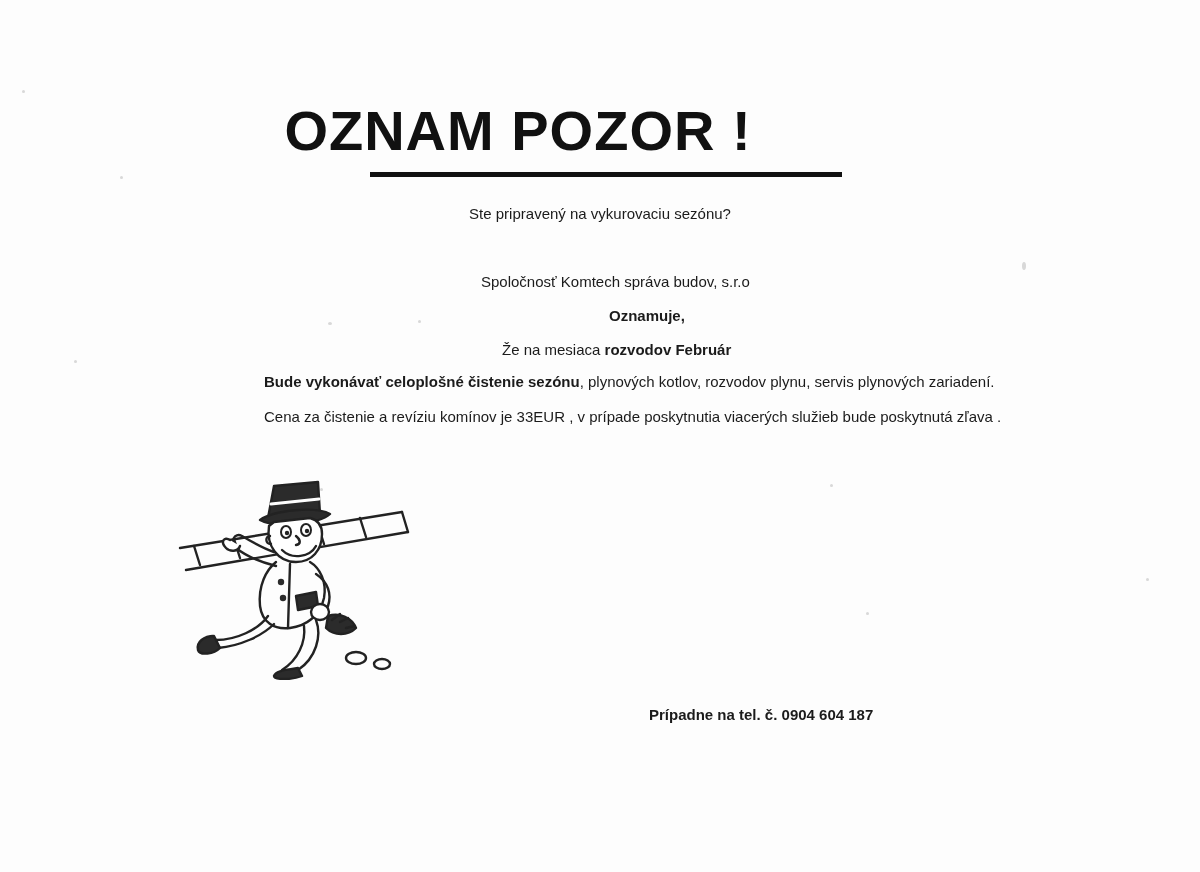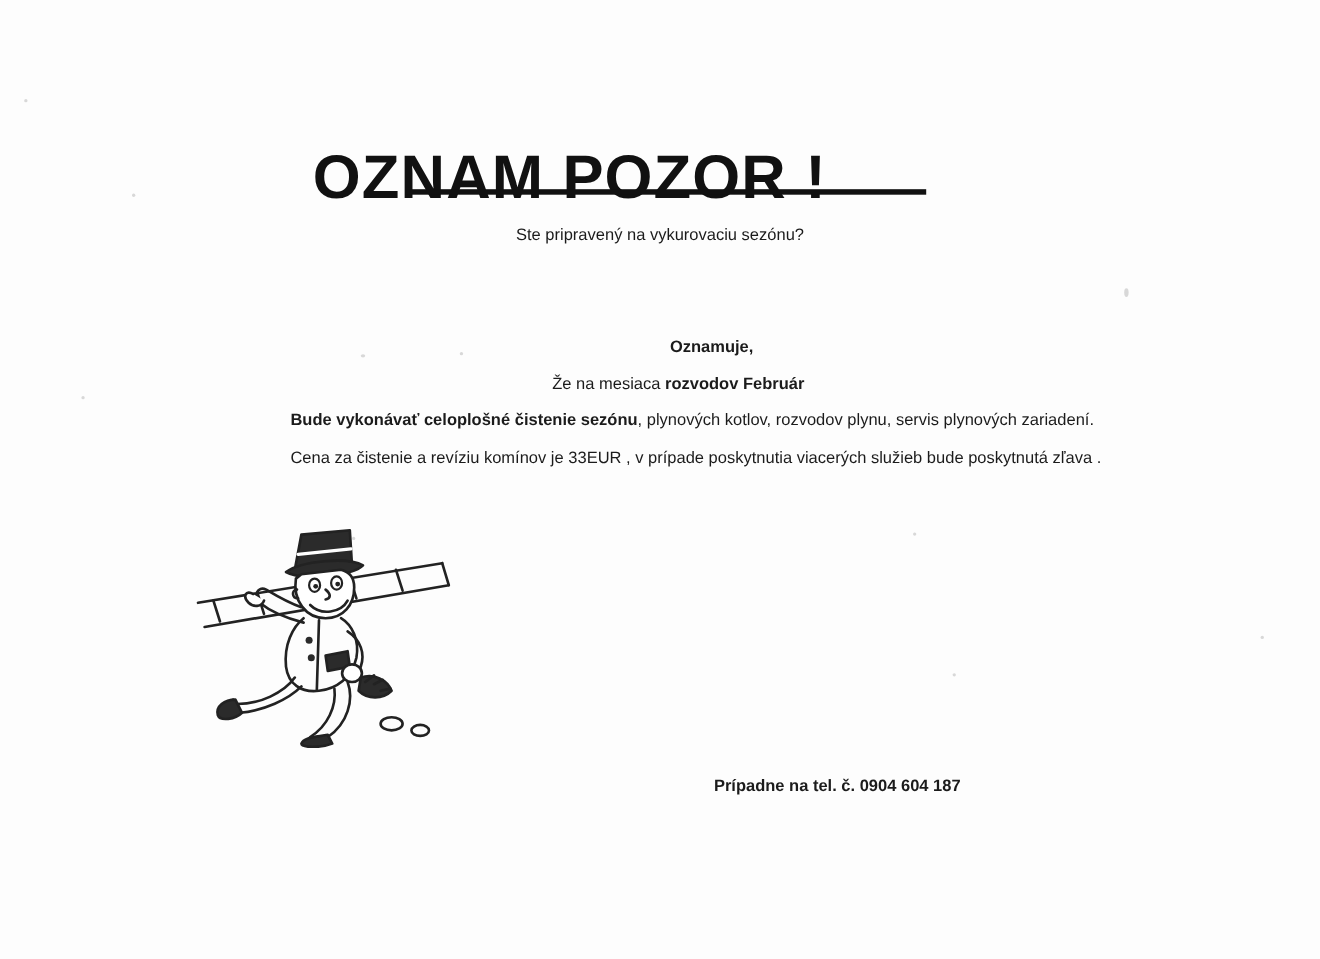--- a/index.html
+++ b/index.html
@@ -30,21 +30,20 @@
   .title {
     position: absolute;
     top: 98px;
     left: 0;
     width: 1036px;
     text-align: center;
     font-size: 56px;
     font-weight: 700;
     letter-spacing: 1px;
     color: #111;
-    margin-top: 30px;
   }
   .title-underline {
     position: absolute;
     top: 172px;
     left: 370px;
     width: 472px;
     height: 5px;
     background: #111;
   }
   .line {
@@ -81,20 +80,21 @@
   <div class="speck" style="left:1146px;top:578px;width:3px;height:3px;"></div>
   <div class="speck" style="left:830px;top:484px;width:3px;height:3px;"></div>
   <div class="speck" style="left:866px;top:612px;width:3px;height:3px;"></div>
   <div class="speck" style="left:320px;top:488px;width:3px;height:3px;"></div>
 
   <div class="title">OZNAM POZOR !</div>
   <div class="title-underline"></div>
 
   <div class="line c-center" style="top:204px;left:0;width:1200px;">Ste pripravený na vykurovaciu sezónu?</div>
 
+  <div class="line" style="top:272px;left:481px;">Spoločnosť Komtech správa budov, s.r.o</div>
 
   <div class="line b" style="top:306px;left:569px;margin-left:40px;">Oznamuje,</div>
 
   <div class="line" style="top:340px;left:502px;">
     <span>Že na mesiaca </span><span class="b">rozvodov Február</span>
   </div>
 
   <div class="line" style="top:372px;left:264px;">
     <span class="b">Bude vykonávať celoplošné čistenie sezónu</span><span>, plynových kotlov, rozvodov plynu, servis plynových zariadení.</span>
   </div>

